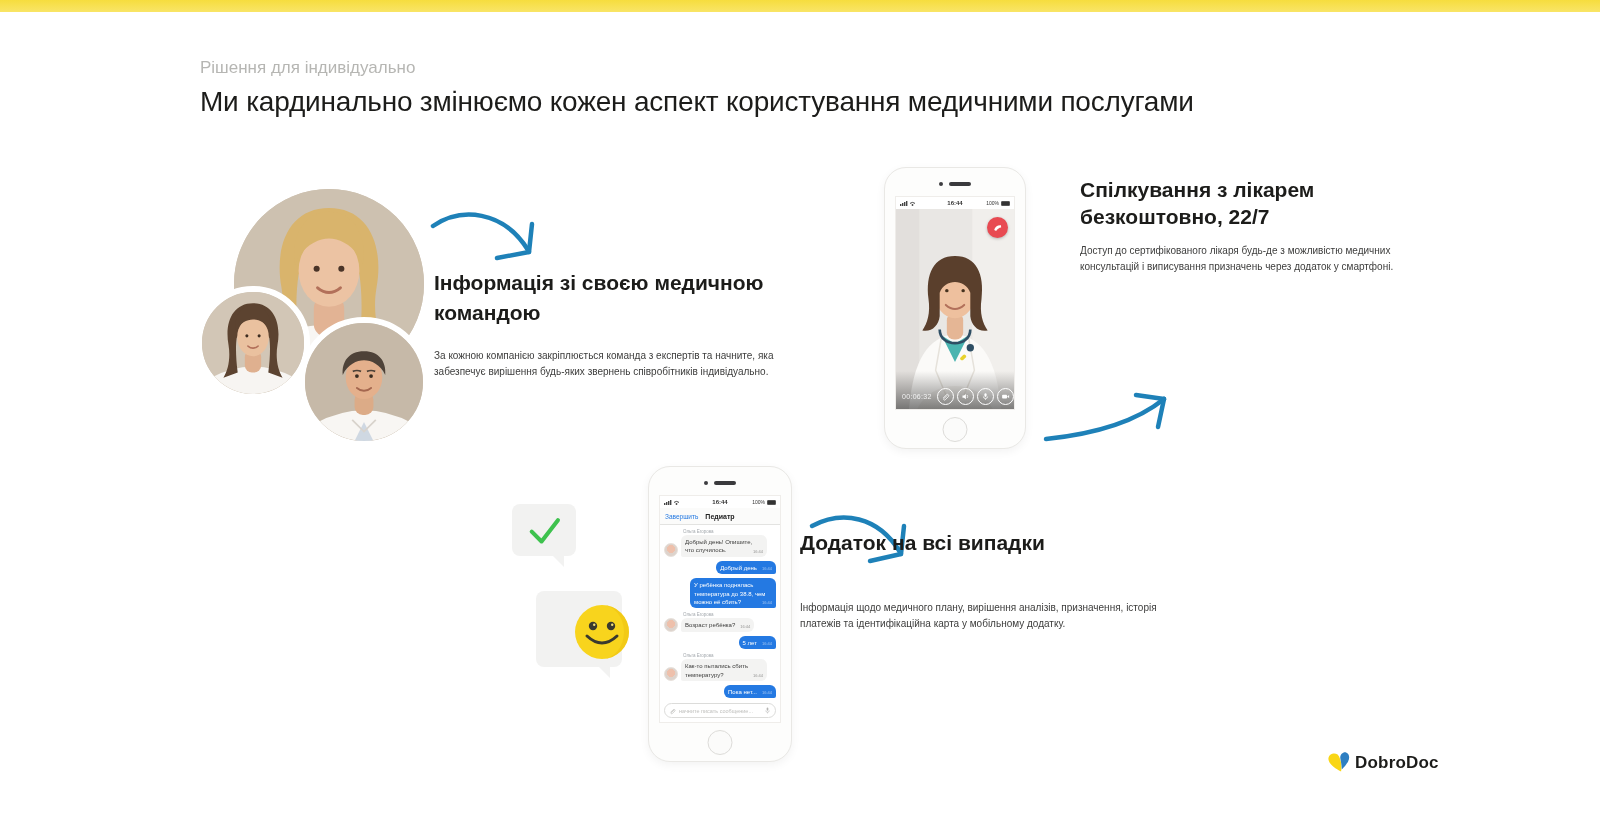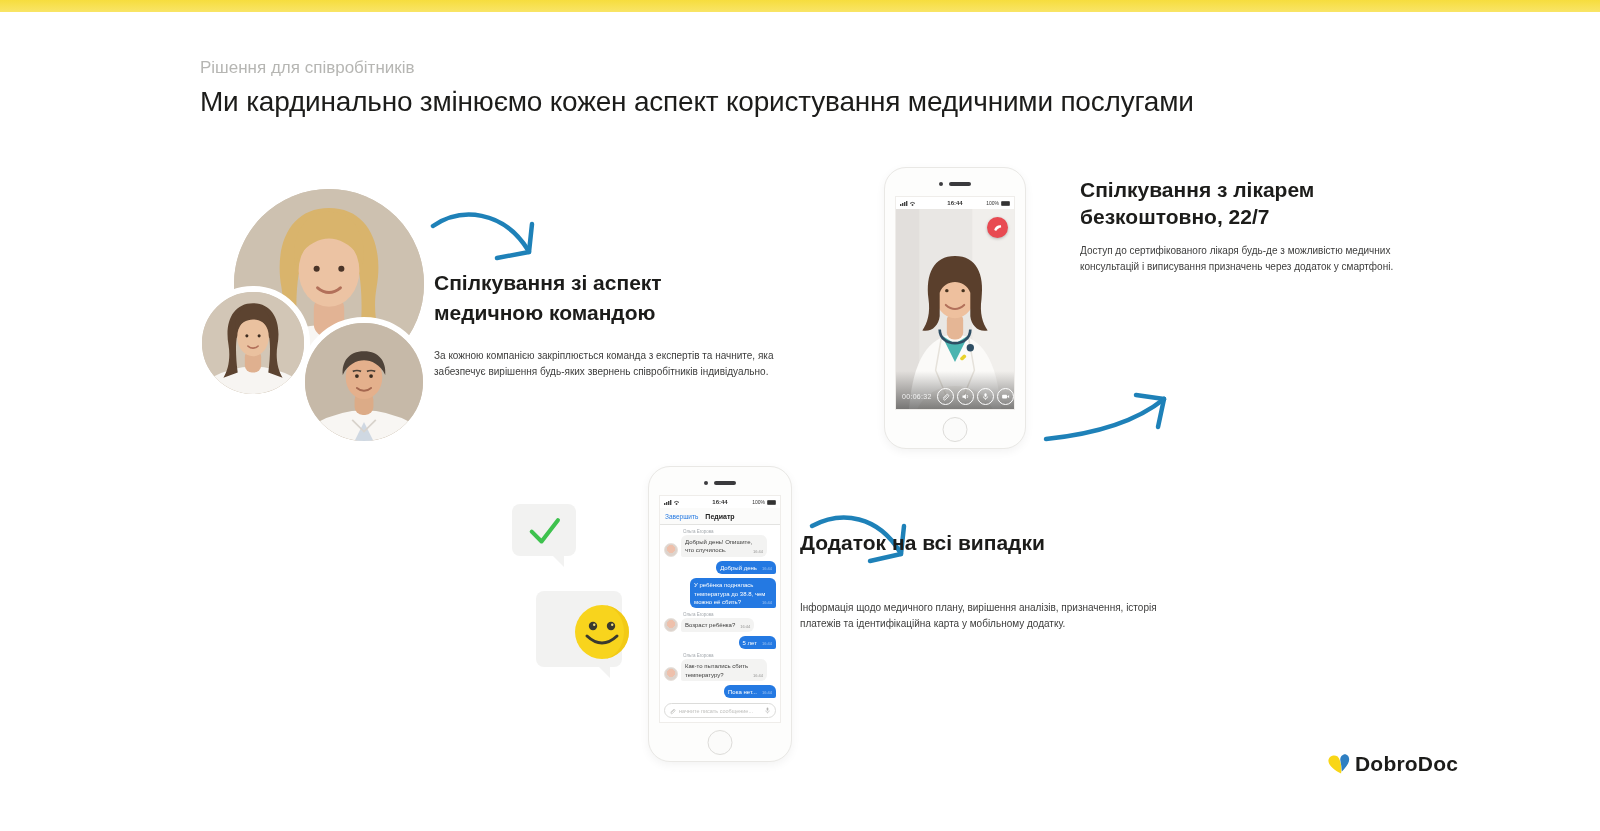--- a/index.html
+++ b/index.html
@@ -100,28 +100,28 @@
   .sticker { position:absolute; background:#f2f2f1; border-radius:8px; }
   .sticker .tail { position:absolute; bottom:-11px; right:12px; width:0; height:0;
     border-top:13px solid #f2f2f1; border-left:13px solid transparent; }
   .sticker-check { left:512px; top:504px; width:64px; height:52px;
     display:flex; align-items:center; justify-content:center; }
   .sticker-smile { left:536px; top:591px; width:86px; height:76px; }
   .smiley { position:absolute; right:-8px; top:13px; width:56px; height:56px; }
 
   
   .logo { position:absolute; left:1328px; top:752px; display:flex; align-items:center; gap:4px; }
-  .logo-text { font-size:21px; font-weight:700; color:#1c1c1a; letter-spacing:.2px; }
+  .logo-text { font-size:17px; font-weight:700; color:#1c1c1a; letter-spacing:.2px; }
 </style>
 </head>
 <body>
 
 <div class="topbar"></div>
 
-<div class="eyebrow">Рішення для співробітників</div>
+<div class="eyebrow">Рішення для індивідуально</div>
 <h1 class="heading">Ми кардинально змінюємо кожен аспект користування медичними послугами</h1>
 
 <div class="photo photo-big">
   <svg viewBox="0 0 100 100">
     <rect width="100" height="100" fill="#cdc1b0"></rect>
     <path d="M6,100 L9,83 Q50,60 91,83 L94,100 Z" fill="#f8f6f3"></path>
     <path d="M36,82 L50,90 L64,82" stroke="#dcd7d0" stroke-width="1.5" fill="none"></path>
     <rect x="42" y="56" width="16" height="22" rx="7" fill="#e2b394"></rect>
     <path d="M50,10 C29,10 21,30 25,52 C27,64 25,76 20,84 L34,79 C32,64 33,52 34,45 C40,35 60,35 66,45 C67,52 68,64 66,79 L80,84 C75,76 73,64 75,52 C79,30 71,10 50,10 Z" fill="#d9b46c"></path>
     <ellipse cx="50" cy="43" rx="16" ry="19" fill="#ecc3a3"></ellipse>
@@ -170,21 +170,21 @@
   <path d="M6,56 C45,52 92,42 124,16"></path>
     <path d="M124,16 L96,12"></path>
     <path d="M124,16 L118,44"></path>
 </svg>
 <svg class="arrow arrow-3" width="112" height="62" viewBox="0 0 112 62">
   <path d="M6,22 C36,6 72,12 94,48"></path>
     <path d="M95,50 L98,22"></path>
     <path d="M95,50 L64,57"></path>
 </svg>
 
-<div class="block-title t-team">Спілкування зі аспект медичною командою</div>
+<div class="block-title t-team">Інформація зі своєю медичною командою</div>
 <div class="block-body b-team">За кожною компанією закріплюється команда з експертів та начните, яка забезпечує вирішення будь-яких звернень співробітників індивідуально.</div>
 
 <div class="block-title t-call">Спілкування з лікарем безкоштовно, 22/7</div>
 <div class="block-body b-call">Доступ до сертифікованого лікаря будь-де з можливістю медичних консультацій і виписування призначень через додаток у смартфоні.</div>
 
 <div class="block-title t-app">Додаток на всі випадки</div>
 <div class="block-body b-app">Інформація щодо медичного плану, вирішення аналізів, призначення, історія платежів та ідентифікаційна карта у мобільному додатку.</div>
 
 <div class="phone phone-call">
   <div class="bezel-top">

